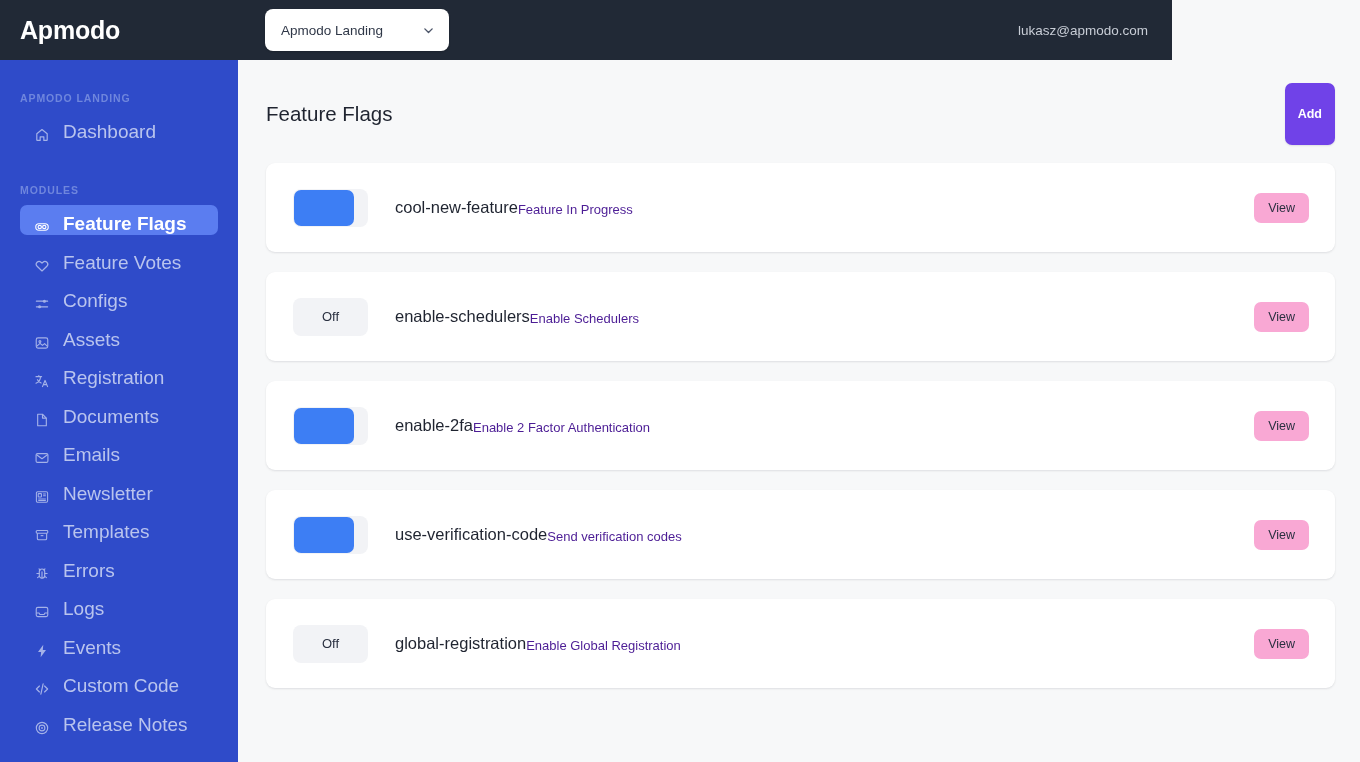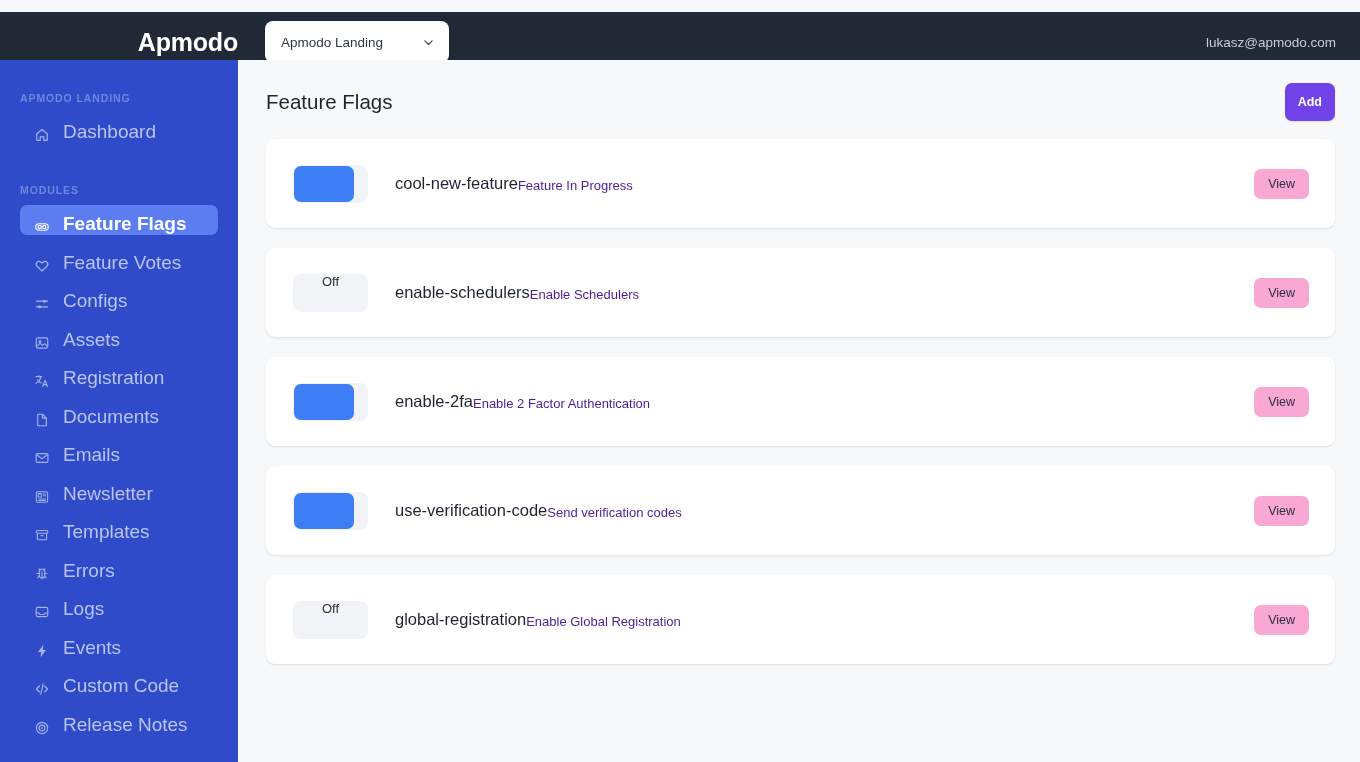--- a/index.html
+++ b/index.html
@@ -6,24 +6,24 @@
   * { box-sizing: border-box; margin: 0; padding: 0; }
   html, body {
     width: 1360px; height: 762px;
     font-family: "Liberation Sans", "DejaVu Sans", sans-serif;
     background: #f7f8f9;
     overflow: hidden;
   }
 
   
   .topbar {
-    position: absolute; top: 12px; left: 0;
-    width: 1360px; height: 60px;
+    position: absolute; top: 0; left: 0;
+    width: 1172px; height: 60px;
     background: #212936;
-    display: flex; align-items: center; text-align: right;
+    display: flex; align-items: center;
   }
   .brand {
     width: 238px;
     padding-left: 20px;
     color: #ffffff;
     font-size: 25px;
     font-weight: bold;
     letter-spacing: -0.2px;
   }
   .project-select {
@@ -117,21 +117,21 @@
     font-weight: normal;
   }
   .add-btn {
     margin-left: auto;
     background: #7042e8;
     color: #ffffff;
     font-size: 12.5px;
     font-weight: bold;
     border: none;
     border-radius: 7px;
-    padding: 12px 13px;
+    padding: 24px 13px;
     cursor: pointer;
     box-shadow: 0 1px 2px rgba(0,0,0,.10);
   }
 
   .card-list { padding: 18px 25px 0 28px; }
   .flag-card {
     background: #ffffff;
     border-radius: 9px;
     height: 89px;
     display: flex; align-items: center;
@@ -139,21 +139,21 @@
     box-shadow: 0 1px 2px rgba(16,24,40,.06), 0 1px 3px rgba(16,24,40,.05);
   }
   .flag-card + .flag-card { margin-top: 20px; }
 
   .toggle {
     width: 75px; height: 38px;
     background: #f2f3f6;
     border-radius: 8px;
     flex: none;
     position: relative;
-    display: flex; align-items: flex-start; justify-content: center;
+    display: flex; align-items: center; justify-content: center;
     cursor: pointer;
     margin-right: 27px;
   }
   .toggle .knob {
     position: absolute;
     left: 1px; top: 1px;
     width: 60px; height: 36px;
     background: #3d7ef4;
     border-radius: 7px;
     display: none;

